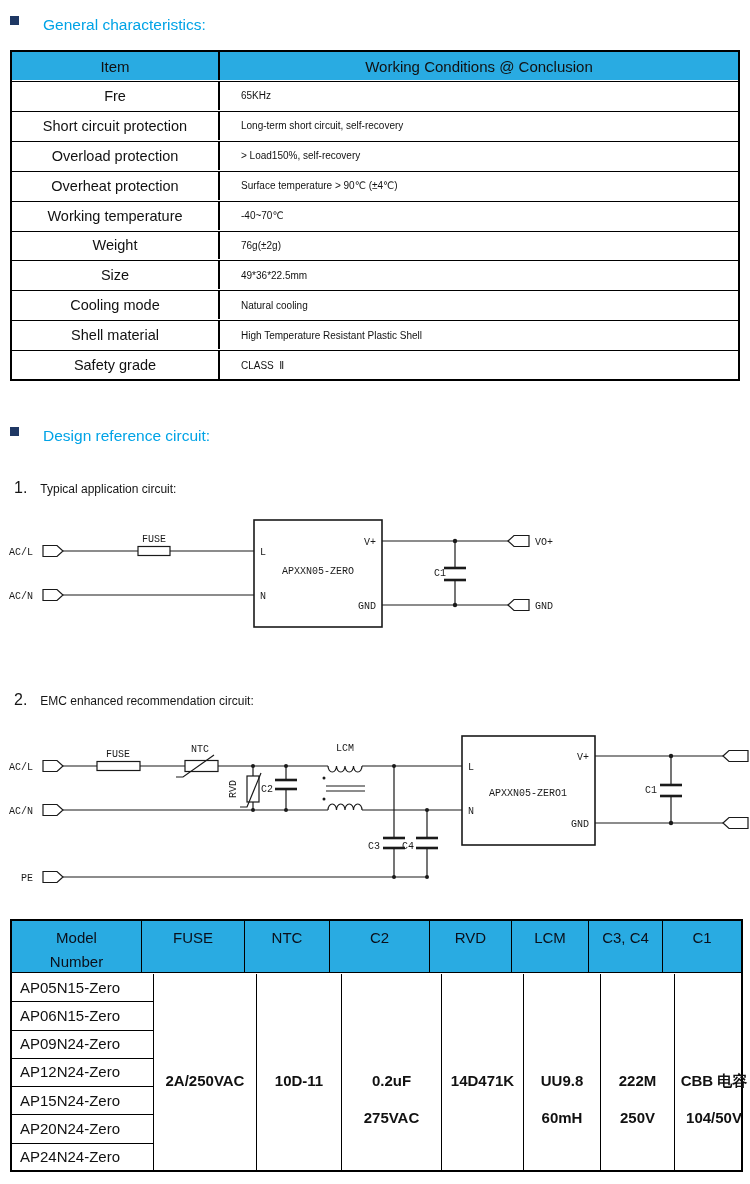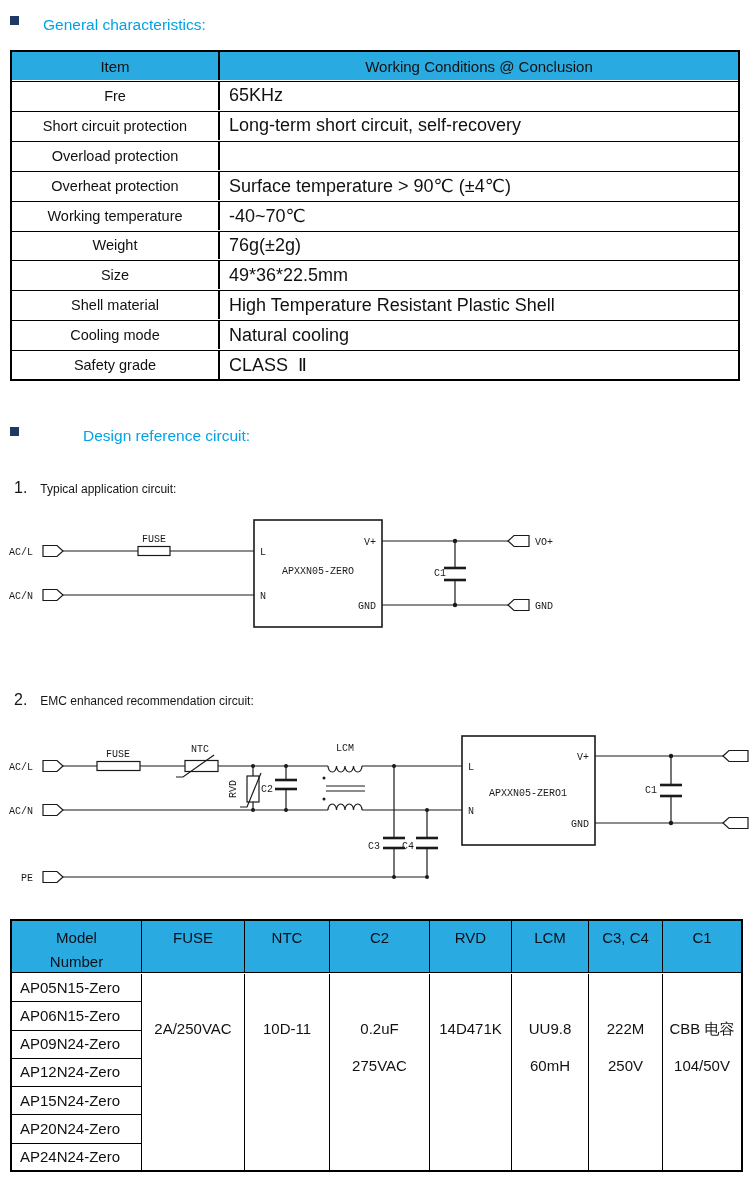--- a/index.html
+++ b/index.html
@@ -26,21 +26,21 @@
     box-sizing:border-box;border:2px solid #000;background:#fff;
     display:flex;flex-direction:column;row-gap:1px;
   }
   .t1-row{display:flex;flex:1;min-height:0;}
   .t1-row + .t1-row{border-top:1px solid #000;}
   .t1-row.hdr{flex:none;height:28px;background:var(--hdrbg,#29ABE2);}
   .t1-c1{
     width:208px;flex:none;box-sizing:border-box;border-right:2px solid #000;
     display:flex;align-items:center;justify-content:center;font-size:14.5px;text-align:center;
   }
-  .t1-c2{flex:1;display:flex;align-items:center;padding-left:9px;font-size:18px;}
+  .t1-c2{flex:1;display:flex;align-items:center;padding-left:21px;font-size:10px;}
   .t1-row.hdr .t1-c2{justify-content:center;padding-left:0;font-size:15px;}
   .t1-row.hdr .t1-c1{font-size:15px;}
   .hl{background:#f3f3f3;padding:0 4px;}
 
   
   .cktsvg{position:absolute;left:0;}
   .cktsvg text{
     font-family:"Liberation Mono","DejaVu Sans Mono",monospace;
     fill:#1a1a1a;font-size:10px;
   }
@@ -59,30 +59,30 @@
     display:flex;flex-direction:column;
   }
   .t2-header{display:flex;flex:none;height:52px;background:var(--hdrbg,#29ABE2);border-bottom:1px solid #000;box-sizing:border-box;}
   .t2-h{
     box-sizing:border-box;border-right:1px solid #000;flex:none;
     display:flex;flex-direction:column;align-items:center;
     padding-top:5px;font-size:15px;line-height:24px;color:#0a0f1a;
   }
   .t2-h:last-child{border-right:none;}
   .t2-body{display:flex;flex:1;min-height:0;margin-top:1px;}
-  .t2-models{width:130px;flex:none;box-sizing:border-box;border-right:1px solid #000;display:flex;flex-direction:column;row-gap:1px;}
+  .t2-models{width:142px;flex:none;box-sizing:border-box;border-right:1px solid #000;display:flex;flex-direction:column;row-gap:1px;}
   .t2-model{
     flex:1;min-height:0;display:flex;align-items:center;padding-left:8px;
     font-size:15px;box-sizing:border-box;
   }
   .t2-model + .t2-model{border-top:1px solid #000;}
   .t2-mg{
     box-sizing:border-box;border-right:1px solid #000;flex:none;
     display:flex;flex-direction:column;align-items:center;
-    padding-top:36px;font-size:15px;text-align:center;
+    padding-top:88px;font-size:15px;text-align:center;font-weight:bold;
   }
   .t2-mg:last-child{border-right:none;text-align:center;}
   .t2-mg div{line-height:37px;height:37px;white-space:nowrap;}
 </style>
 </head>
 <body>
 
 <div class="page">
 
   <div class="sec" style="left:10px;top:16px;">
@@ -98,52 +98,53 @@
     <div class="t1-row">
       <div class="t1-c1">Fre</div>
       <div class="t1-c2">65KHz</div>
     </div>
     <div class="t1-row">
       <div class="t1-c1">Short circuit protection</div>
       <div class="t1-c2">Long-term short circuit, self-recovery</div>
     </div>
     <div class="t1-row">
       <div class="t1-c1">Overload protection</div>
+      <div class="t1-c2">&gt; Load150%, self-recovery</div>
     </div>
     <div class="t1-row">
       <div class="t1-c1">Overheat protection</div>
       <div class="t1-c2">Surface temperature &gt; 90℃ (±4℃)</div>
     </div>
     <div class="t1-row">
       <div class="t1-c1">Working temperature</div>
       <div class="t1-c2">-40~70℃</div>
     </div>
     <div class="t1-row">
       <div class="t1-c1">Weight</div>
       <div class="t1-c2">76g(±2g)</div>
     </div>
     <div class="t1-row">
       <div class="t1-c1">Size</div>
       <div class="t1-c2">49*36*22.5mm</div>
     </div>
     <div class="t1-row">
+      <div class="t1-c1">Cooling mode</div>
+      <div class="t1-c2">Natural cooling</div>
+    </div>
+    <div class="t1-row">
       <div class="t1-c1">Shell material</div>
       <div class="t1-c2">High Temperature Resistant Plastic Shell</div>
     </div>
     <div class="t1-row">
-      <div class="t1-c1">Cooling mode</div>
-      <div class="t1-c2">Natural cooling</div>
-    </div>
-    <div class="t1-row">
       <div class="t1-c1">Safety grade</div>
       <div class="t1-c2">CLASS&nbsp; Ⅱ</div>
     </div>
   </div>
 
-  <div class="sec" style="left:10px;top:427px;gap:40px;">
+  <div class="sec" style="left:10px;top:427px;">
     <span class="sq"></span>
     <span class="t">Design reference circuit:</span>
   </div>
 
   <div class="numtitle" style="left:14px;top:479px;">
     <span class="num">1.</span>
     <span class="txt">Typical application circuit:</span>
   </div>
 
   <svg class="cktsvg" style="top:513px;" width="600" height="125" viewBox="0 0 600 125">

